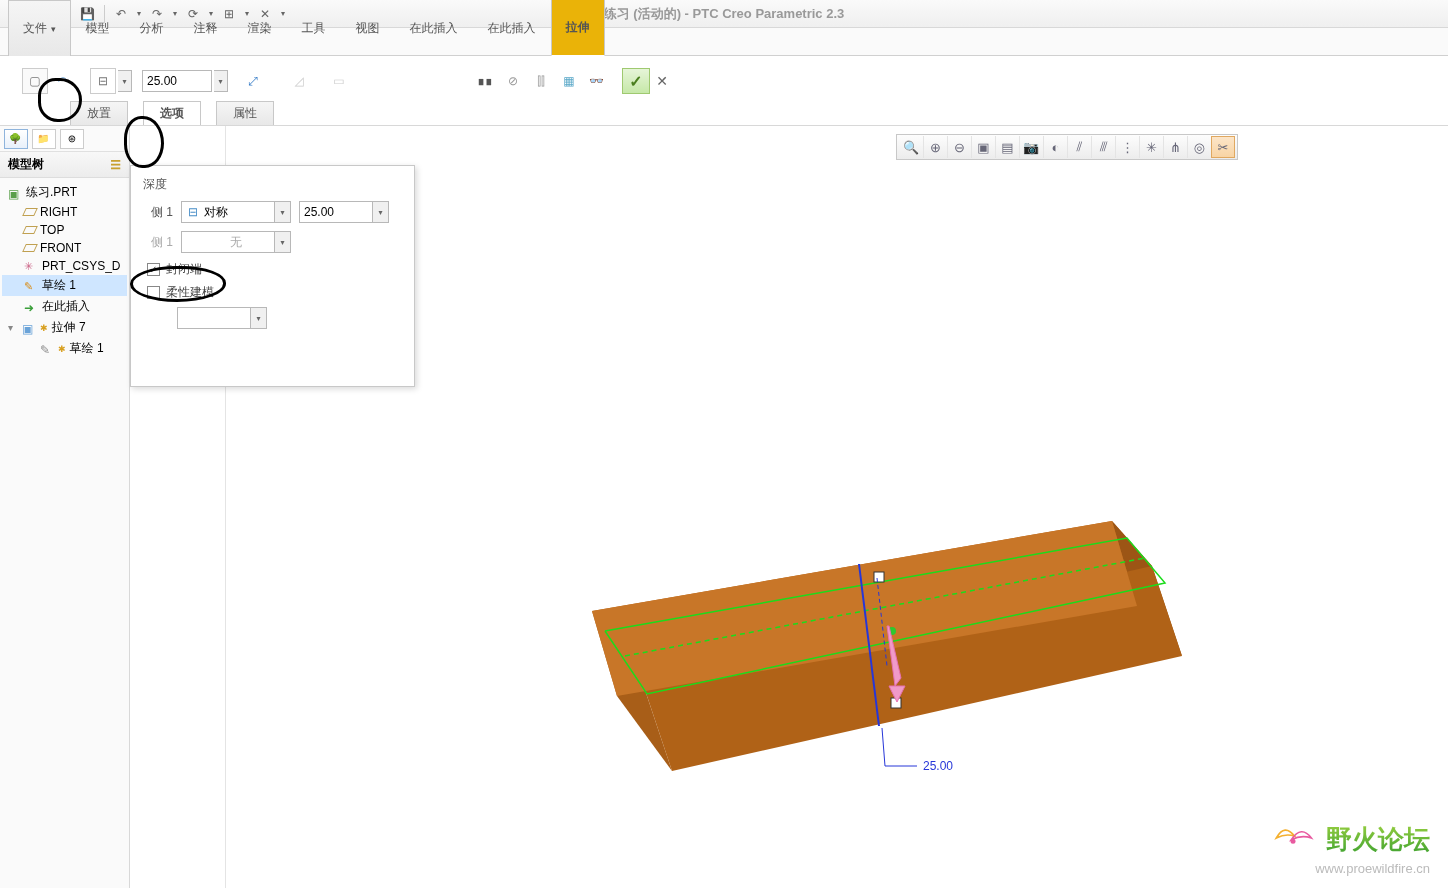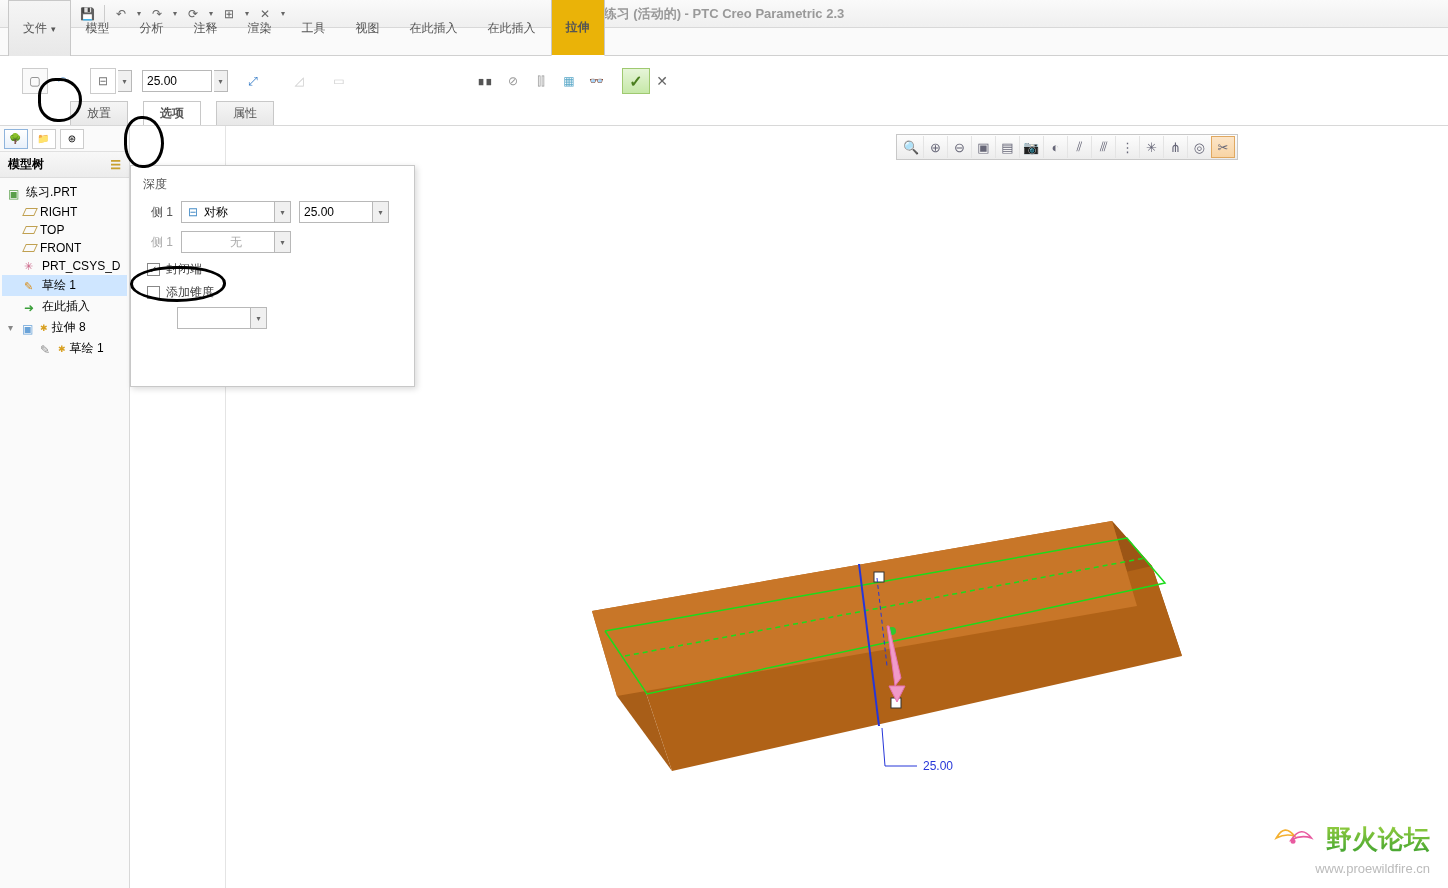--- a/index.html
+++ b/index.html
@@ -203,21 +203,21 @@
           <span>草绘 1</span>
         </div>
       <div class="tree-item l2">
           <span class="tree-icon" style="color:#3a9f3a">➜</span>
           <span>在此插入</span>
         </div>
       <div class="tree-item l1">
         <span class="tree-toggle">▾</span>
         <span class="tree-icon" style="color:#6aa3d8">▣</span>
         <span style="color:#d8a020;font-size:9px">✱</span>
-        <span>拉伸 8</span>
+        <span>拉伸 7</span>
       </div>
       <div class="tree-item l3">
         <span class="tree-icon" style="color:#888">✎</span>
         <span style="color:#d8a020;font-size:9px">✱</span>
         <span>草绘 1</span>
       </div>
     </div>
   </div>
 
   <div class="split-bar"></div>
@@ -318,21 +318,21 @@
       <span>无</span>
       <span class="cdrop">▾</span>
     </div>
   </div>
   <div class="chk-row">
     <span class="chk">✓</span>
     <span>封闭端</span>
   </div>
   <div class="chk-row">
     <span class="chk"></span>
-    <span>添加锥度</span>
+    <span>柔性建模</span>
   </div>
   <div class="opt-row" style="margin-left:34px">
     <div class="combo w90" style="color:#bbb">
       <span class="cdrop">▾</span>
     </div>
   </div>
 </div>
 
 <div class="anno" style="left:38px; top:78px; width:44px; height:44px; border-radius:40% 50% 50% 45%;"></div>
 <div class="anno" style="left:124px; top:116px; width:40px; height:52px; border-radius:45% 55% 50% 48%;"></div>

